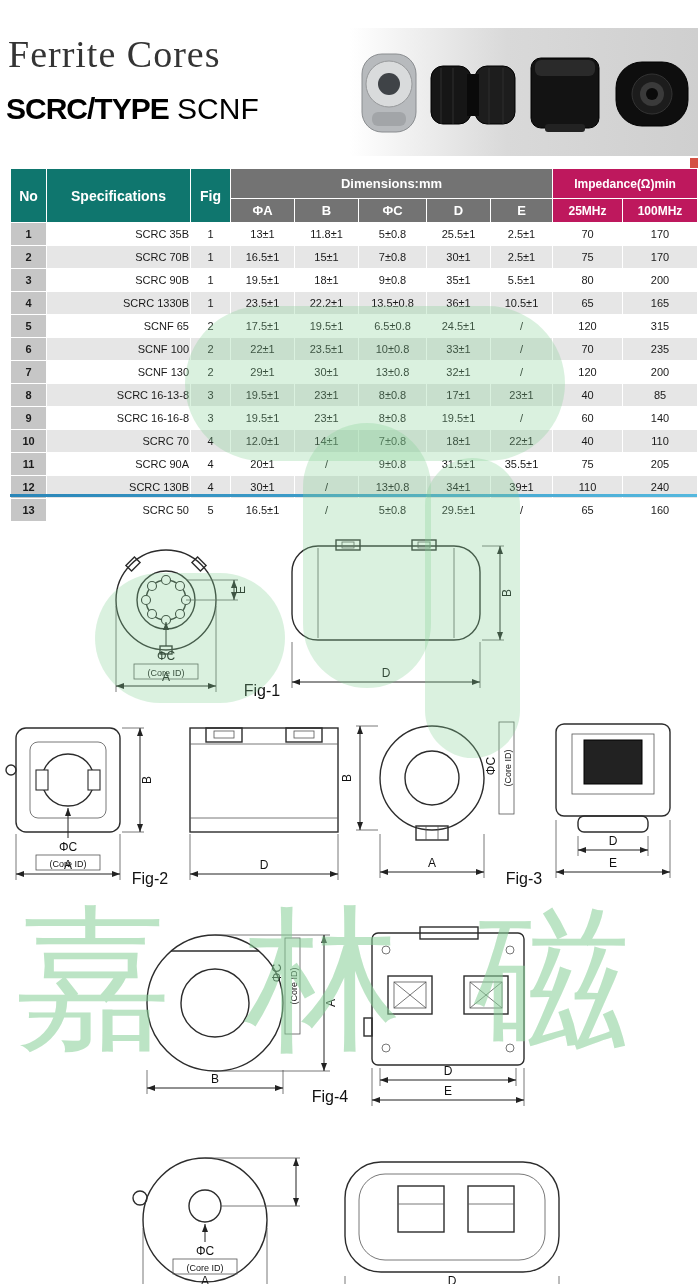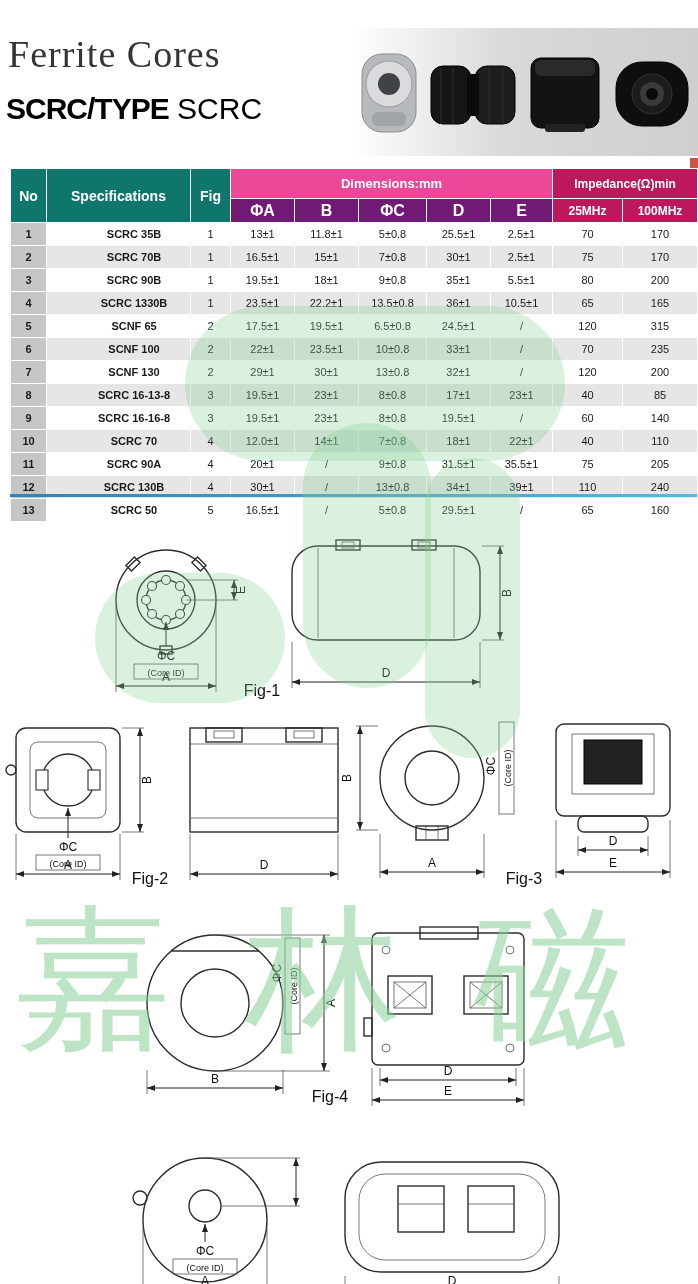--- a/index.html
+++ b/index.html
@@ -14,28 +14,28 @@
           background:linear-gradient(90deg,rgba(255,255,255,0),#d9d9d9 45%,#cfcfcf);
           display:flex;align-items:center;justify-content:space-evenly;}
   .red-mark{position:absolute;right:0;top:130px;width:8px;height:28px;background:#cc3322;opacity:.85;}
   
   .tablewrap{position:absolute;left:10px;top:140px;width:687px;z-index:10;}
   table{border-collapse:collapse;table-layout:fixed;width:687px;}
   th,td{border:1px solid #fff;overflow:hidden;white-space:nowrap;}
   th{color:#fff;text-align:center;}
   .navy{background:#0f766e;font-size:14px;font-weight:bold;}
   .navy2{background:#be185d;font-size:12px;font-weight:bold;}
-  .band{background:#ec4899;font-size:13px;font-weight:bold;}
-  .teal{background:#701a75;font-size:16px;font-weight:bold;}
+  .band{background:#737373;font-size:13px;font-weight:bold;}
+  .teal{background:#737373;font-size:13px;font-weight:bold;}
   thead tr:first-child th{height:27px;}
   thead tr:last-child th{height:21px;}
   td{font-size:11px;text-align:center;height:20px;color:#1a1a1a;}
   tbody tr:nth-child(even){background:#e6e6e6;}
   td.c-no{background:#c6c6c6;font-weight:bold;}
-  td.c-spec{text-align:center;padding-left:32px;font-weight:bold;}
+  td.c-spec{text-align:right;padding-left:32px;font-weight:normal;}
   .tbl-line{position:absolute;left:10px;top:466px;width:687px;height:3px;z-index:11;
             background:linear-gradient(90deg,#2a86b8,#55b8de);}
   
   .figs{position:absolute;left:0;top:0;width:698px;height:1284px;z-index:20;pointer-events:none;}
   .ln{fill:none;stroke:#2c2c2c;stroke-width:1.4;}
   .lnf{fill:#fff;stroke:#2c2c2c;stroke-width:1.1;}
   .thin{fill:none;stroke:#555;stroke-width:.8;}
   .dm{fill:none;stroke:#222;stroke-width:1;}
   .dtxt{font:12px "Liberation Sans",sans-serif;fill:#111;}
   .stxt{font:9px "Liberation Sans",sans-serif;fill:#111;}
@@ -50,21 +50,21 @@
   .wm-text{position:absolute;left:15px;top:862px;width:668px;z-index:31;pointer-events:none;
            font-family:"DejaVu Serif",serif;font-size:156px;line-height:1.15;color:#86cf96;
            opacity:.55;letter-spacing:12px;text-align:justify;white-space:nowrap;}
 </style>
 </head>
 <body>
 
 <div class="page">
 
   <div class="hdr-title">Ferrite Cores</div>
-  <div class="hdr-sub"><span class="b">SCRC/TYPE</span><span> SCRC</span></div>
+  <div class="hdr-sub"><span class="b">SCRC/TYPE</span><span> SCNF</span></div>
 
   <div class="photos">
     <svg width="70" height="104" viewBox="0 0 70 104">
       <rect x="8" y="14" width="54" height="78" rx="20" fill="#b7babd" stroke="#8a8d90"></rect>
       <circle cx="35" cy="44" r="23" fill="#d9dbdc" stroke="#97999b"></circle>
       <circle cx="35" cy="44" r="11" fill="#3f4347"></circle>
       <rect x="18" y="72" width="34" height="14" rx="6" fill="#a2a5a8"></rect>
     </svg>
     <svg width="92" height="104" viewBox="0 0 92 104">
       <rect x="4" y="26" width="40" height="58" rx="12" fill="#161616" stroke="#000"></rect>

